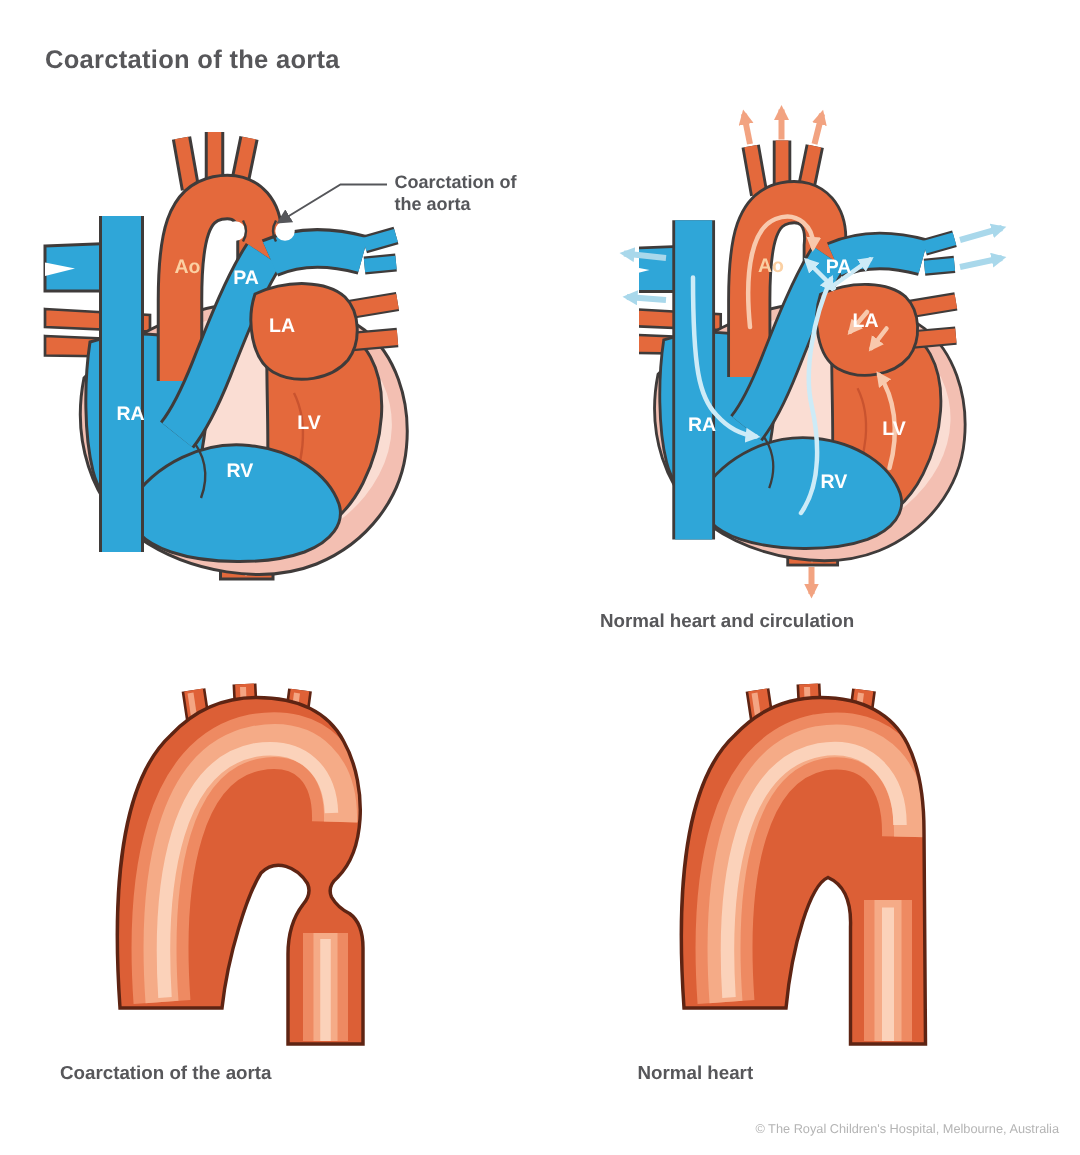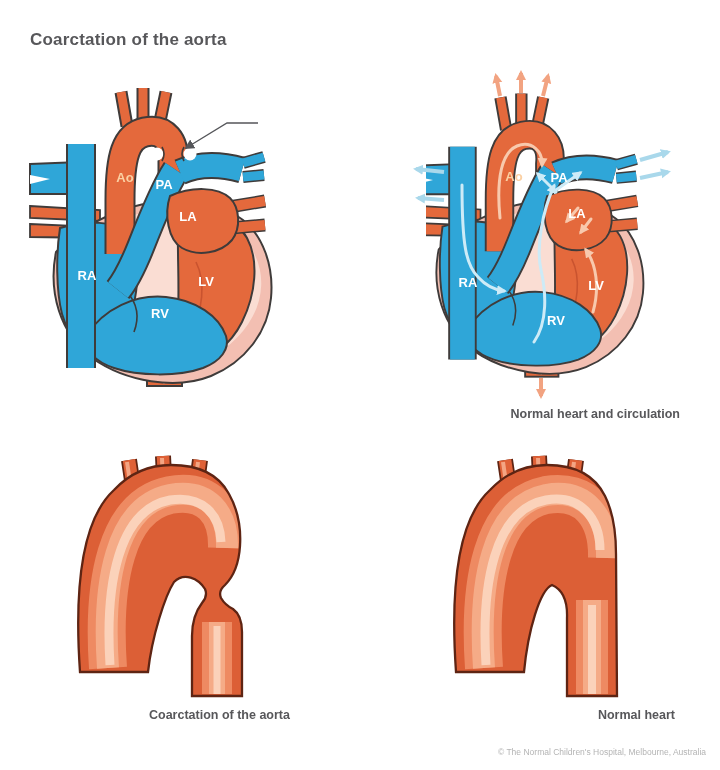--- a/index.html
+++ b/index.html
@@ -1,19 +1,19 @@
 <!DOCTYPE html>
 <html><head>
 <meta charset="utf-8">
 <style>
   html,body{margin:0;padding:0;background:#ffffff;}
   body{width:720px;height:770px;font-family:"Liberation Sans",sans-serif;}
   .canvas{position:relative;width:720px;height:770px;background:#fff;overflow:hidden;}
   .title{position:absolute;left:30px;top:30px;font-size:17px;font-weight:bold;color:#57575a;letter-spacing:.2px;}
-  .caption{position:absolute;font-size:12.5px;font-weight:bold;color:#57575a;text-align:right;}
+  .caption{position:absolute;font-size:12.5px;font-weight:bold;color:#57575a;text-align:left;}
   .caption.normal-heart{left:400px;top:407px;width:280px;}
   .caption.co-aorta{left:40px;top:708px;width:250px;}
   .caption.normal-aorta{left:425px;top:708px;width:250px;}
   .annotation{position:absolute;left:263px;top:114px;width:95px;font-size:12px;font-weight:bold;color:#55565a;line-height:1.25;}
   .copyright{position:absolute;right:14px;top:747px;font-size:8.5px;color:#b4b4b4;}
   svg{position:absolute;overflow:visible;}
   svg text{font-weight:bold;font-size:13px;}
   .lblW{fill:#ffffff;}
   .lblP{fill:#fbd0a3;}
 </style>
@@ -114,20 +114,24 @@
     <g text-anchor="middle">
       <text class="lblP" x="95" y="102">Ao</text>
       <text class="lblW" x="134" y="109">PA</text>
       <text class="lblW" x="158" y="141">LA</text>
       <text class="lblW" x="57" y="200">RA</text>
       <text class="lblW" x="176" y="206">LV</text>
       <text class="lblW" x="130" y="238">RV</text>
     </g>
   </svg>
 
+  <div class="annotation">
+    <div>Coarctation of</div>
+    <div>the aorta</div>
+  </div>
 
   <svg style="left:400px;top:60px" width="310" height="345" viewBox="0 0 310 345">
     <use href="#heartBase" transform="translate(14,26) scale(0.95)"></use>
 
     <rect x="0" y="100" width="26" height="85" fill="#ffffff"></rect>
 
     <g stroke="#f2a381" stroke-width="4" fill="none">
       <path d="M100,36 L96,16" marker-end="url(#mOutOrange)"></path>
       <path d="M121,33 L121,13" marker-end="url(#mOutOrange)"></path>
       <path d="M143,36 L148,16" marker-end="url(#mOutOrange)"></path>
@@ -222,15 +226,15 @@
       <path d="M46,215 C41,135 54,60 106,50 C140,44 160,68 160,100" stroke="#fbd2ba" stroke-width="9" fill="none"></path>
       <path d="M152,150 L152,244" stroke="#ee8a62" stroke-width="32" fill="none"></path>
       <path d="M152,150 L152,244" stroke="#f5ab87" stroke-width="18" fill="none"></path>
       <path d="M152,155 L152,244" stroke="#fbd2ba" stroke-width="8" fill="none"></path>
     </g>
     <path d="M16,222 C11,150 15,72 50,40 C66,23 86,15 107,15 C135,15 155,26 165,46 C173,62 176,84 176,104 L177,246 L127,246 L127,168 Q128,142 112,135 C100,140 88,180 84,222 Z" fill="none" stroke="#5e2413" stroke-width="2.3"></path>
   </svg>
 
   <div class="caption normal-aorta">Normal heart</div>
 
-  <div class="copyright">© The Normal Children's Hospital, Melbourne, Australia</div>
+  <div class="copyright">© The Royal Children's Hospital, Melbourne, Australia</div>
 
 </div>
 
 </body></html>

